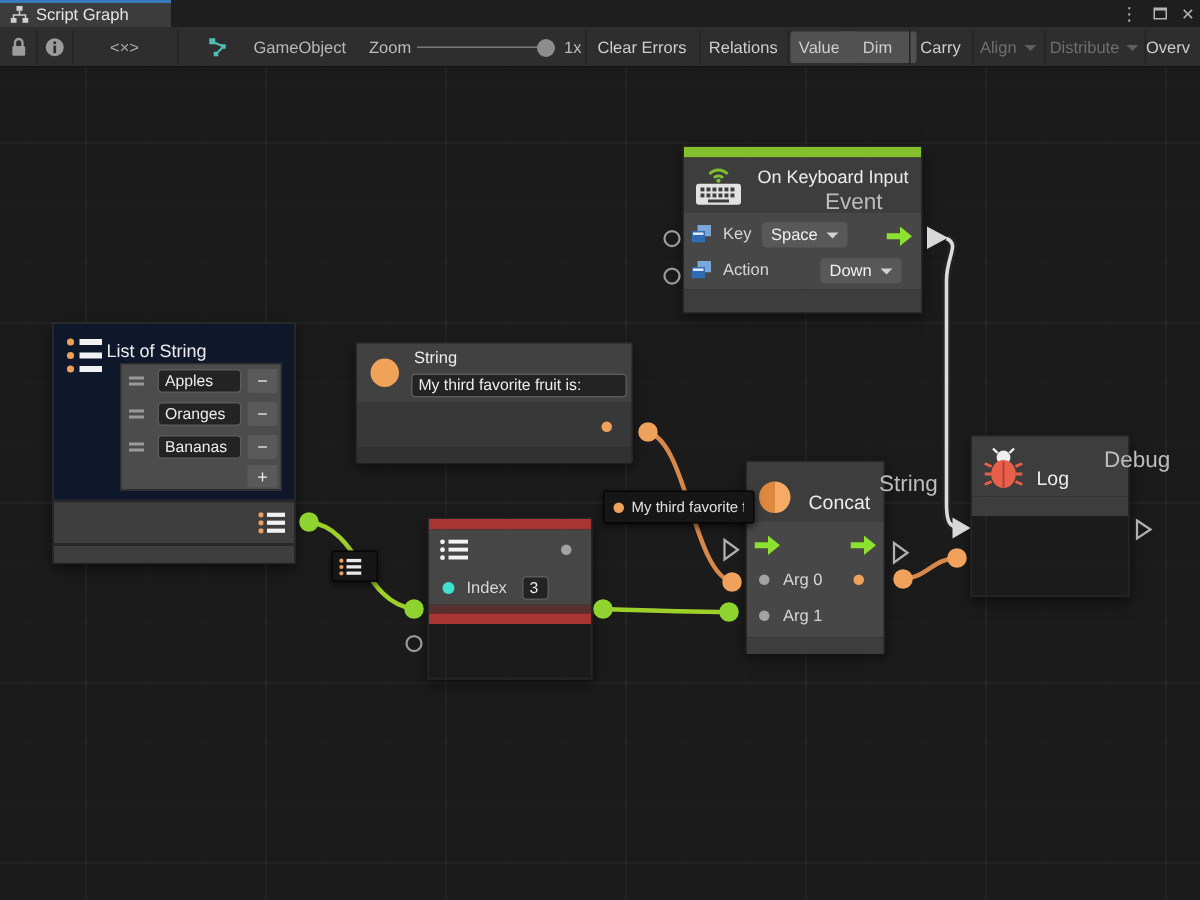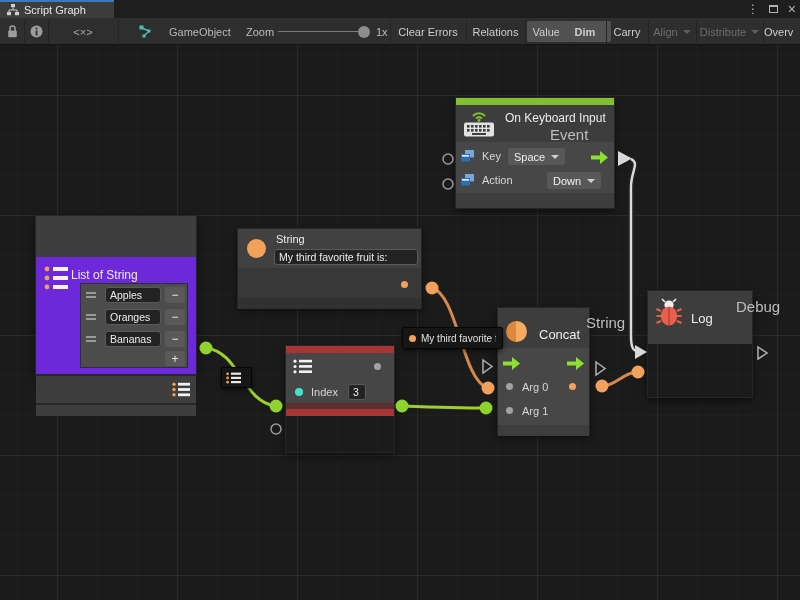--- a/index.html
+++ b/index.html
@@ -132,21 +132,21 @@
       </div>
     <div class="sep" style="left:466px;"></div>
     <div class="tbtn" style="left:467px;width:57px;">
         <span>Relations</span>
       </div>
     <div class="sep" style="left:525px;"></div>
     <div class="tbtn active" style="left:527px;width:44px;">
         <span>Values</span>
       </div>
     <div class="sep" style="left:572px;"></div>
-    <div class="tbtn active" style="left:559px;width:52px;font-weight:bold;">
+    <div class="tbtn active" style="left:559px;width:52px;">
         <span>Dim</span>
       </div>
     <div class="sep" style="left:606px;"></div>
     <div class="tbtn" style="left:607px;width:40px;">
         <span>Carry</span>
       </div>
     <div class="sep" style="left:648px;"></div>
     <div class="tbtn disabled" style="left:649px;width:46px;">
         <span>Align</span>
         <span class="caret dim"></span>
@@ -214,21 +214,21 @@
         <span class="nlabel abs" style="left:26px;top:32px;">Action</span>
         <div class="dropdown abs" style="left:64px;top:30px;margin-left:27px;">
           <span>Down</span>
             <span class="caret"></span>
         </div>
       </div>
       <div class="ftr" style="height:15px;"></div>
     </div>
 
     <div class="node" style="left:35px;top:170px;width:162px;height:161px;background:#3e3e3e;">
-      <div style="height:117px;position:relative;background:#6d28d9;margin-top:41px;">
+      <div style="height:117px;position:relative;background:#0f172a;">
         <svg class="abs" style="left:8px;top:8px;" width="24" height="26" viewBox="0 0 24 26">
           <g fill="#ef9f56">
               <circle cx="3" cy="4" r="2.4"></circle>
               <circle cx="3" cy="13" r="2.4"></circle>
               <circle cx="3" cy="22" r="2.4"></circle>
             </g>
           <g fill="#f2f2f2">
               <rect x="9" y="2" width="15" height="4"></rect>
               <rect x="9" y="11" width="15" height="4"></rect>
               <rect x="9" y="20" width="15" height="4"></rect>

